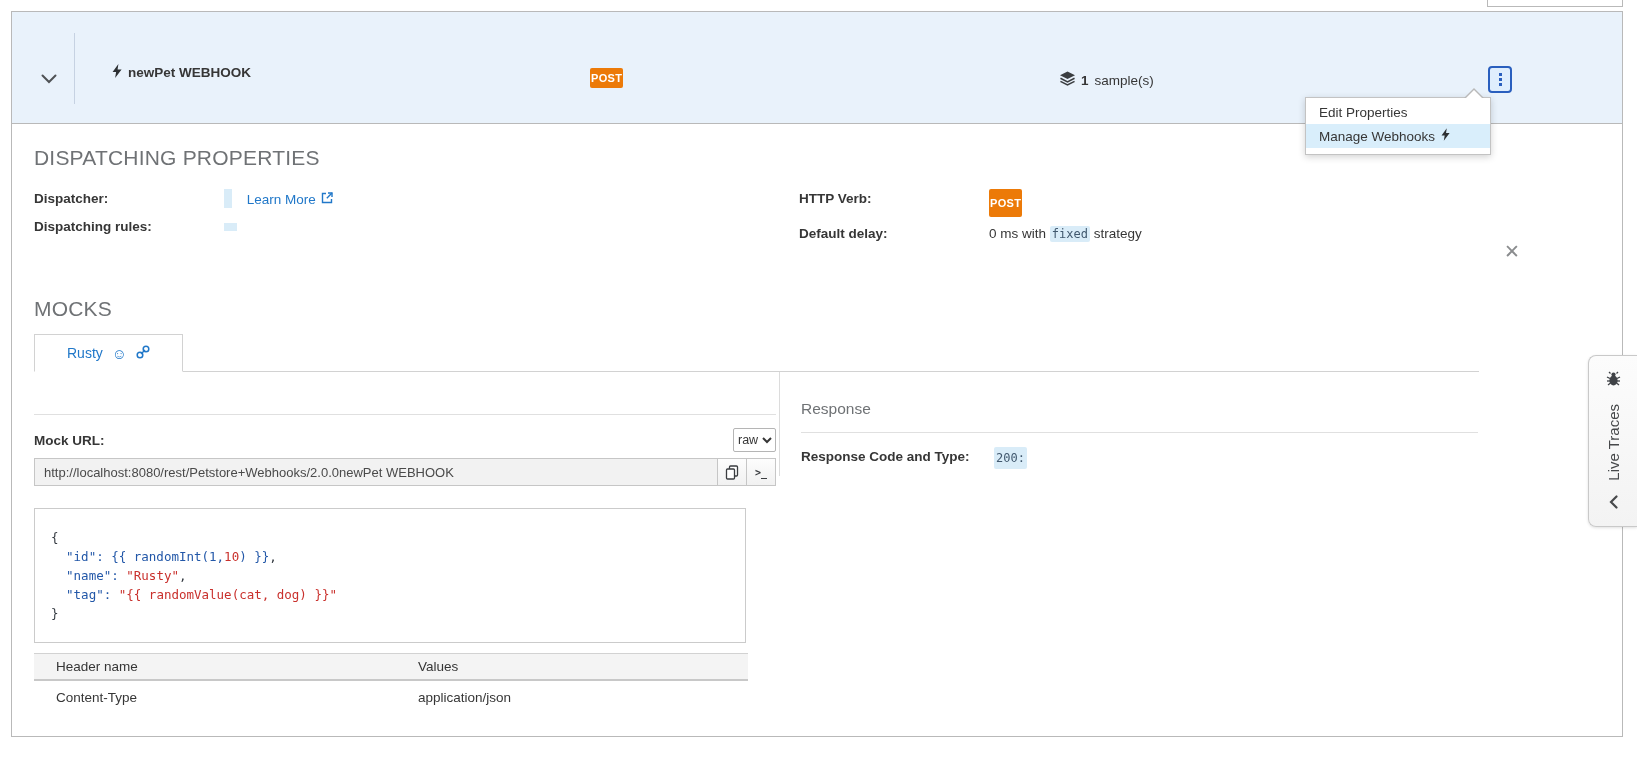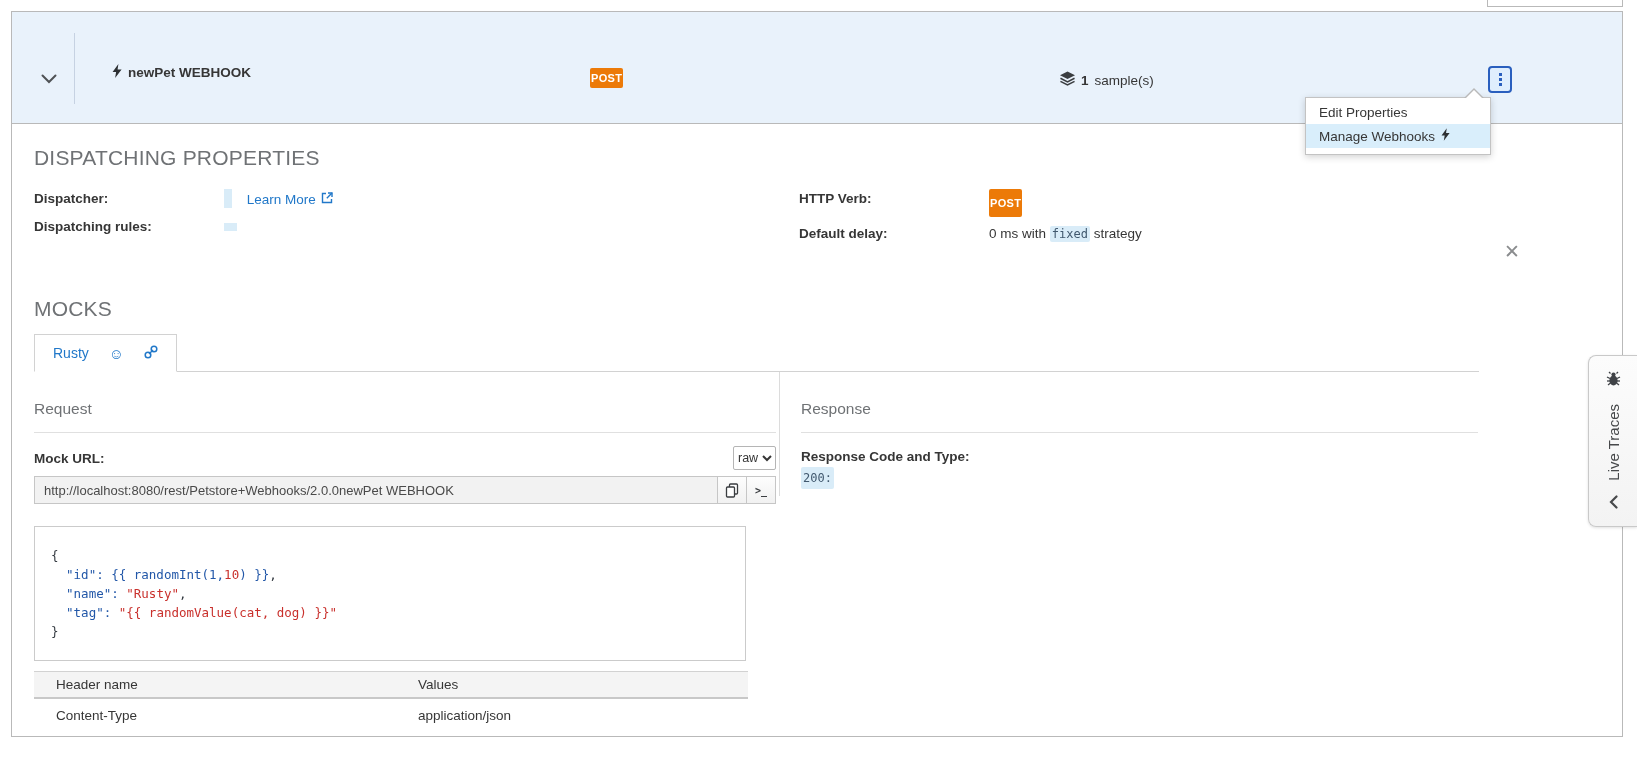--- a/index.html
+++ b/index.html
@@ -34,21 +34,21 @@
   .prop-row{display:flex;align-items:flex-start;margin-bottom:7px;line-height:20px;}
   .prop-label{width:190px;font-weight:bold;flex:none;}
   .mini-badge{background:var(--code-bg);display:inline-block;}
   .mini-badge.tall{width:8px;height:19px;vertical-align:-4px;margin-right:11px;}
   .mini-badge.flat{width:13px;height:8px;margin-top:6px;}
   a.link{color:var(--link);text-decoration:none;display:inline-flex;align-items:flex-end;gap:5px;}
   .code-chip{font-family:"DejaVu Sans Mono",monospace;font-size:12px;background:var(--code-bg);
     color:#41586e;padding:1px 2px;border-radius:2px;}
   .mocks-title{margin-top:46px;}
   .tab-bar{margin-top:13px;border-bottom:1px solid #d2d2d2;width:1445px;height:38px;}
-  .tab{display:inline-flex;align-items:center;gap:20px;height:38px;padding:0 18px;margin-left:0;
+  .tab{display:inline-flex;align-items:center;gap:9px;height:38px;padding:0 32px;margin-left:0;
     background:#fff;border:1px solid #d2d2d2;border-bottom:1px solid #fff;color:var(--link);
     font-size:14px;cursor:pointer;position:relative;top:0;}
   .smiley{font-size:15px;line-height:1;}
   .mocks-grid{display:grid;grid-template-columns:742px 699px;column-gap:3px;align-items:start;width:1445px;}
   .request-pane{padding-top:28px;}
   .response-pane{padding-top:28px;border-left:1px solid #dcdcdc;padding-left:21px;}
   .pane-title{color:#6f7275;font-size:15.5px;}
   .pane-rule{border:0;border-top:1px solid #e0e0e0;margin:14px 0 0 0;}
   .url-row{margin-top:13px;display:flex;align-items:center;justify-content:space-between;}
   .url-row .prop-label{width:auto;}
@@ -60,21 +60,21 @@
     background:linear-gradient(#fdfdfd,#f1f1f1);cursor:pointer;display:flex;align-items:center;justify-content:center;padding:0;}
   .term-glyph{font-family:"DejaVu Sans Mono",monospace;font-size:10px;color:#3a3d40;font-weight:bold;}
   .code-block{margin:22px 0 0 0;width:712px;border:1px solid #cbcbcb;background:#fff;
     padding:19px 16px;font-family:"DejaVu Sans Mono",monospace;font-size:12.5px;line-height:19px;white-space:pre;}
   .tok-plain{color:#333940;} .tok-key{color:#2257a8;} .tok-value{color:#c9302c;}
   .headers-table{margin-top:10px;width:714px;border-collapse:collapse;font-size:13.5px;}
   .headers-table th{background:#f4f4f4;border-top:1px solid #d2d2d2;border-bottom:2px solid #c8c8c8;
     font-weight:normal;text-align:left;padding:5px 10px 5px 22px;}
   .headers-table td{padding:9px 10px 16px 22px;}
   .headers-table .col-name{width:362px;}
-  .resp-row{margin-top:14px;flex-direction:column;}
+  .resp-row{margin-top:14px;}
   .resp-row .prop-label{width:193px;}
   .dropdown{position:absolute;left:1305px;top:97px;width:186px;background:#fff;
     border:1px solid #c3c3c3;box-shadow:0 2px 7px rgba(0,0,0,.18);z-index:30;padding:3px 0 6px 0;}
   .dropdown::before{content:"";position:absolute;top:-10px;left:158px;
     border-left:10px solid transparent;border-right:10px solid transparent;border-bottom:10px solid #b9b9b9;}
   .dropdown::after{content:"";position:absolute;top:-8.5px;left:159px;
     border-left:9px solid transparent;border-right:9px solid transparent;border-bottom:9px solid #fff;}
   .menu-item{padding:4px 13px;cursor:pointer;display:flex;align-items:center;gap:6px;white-space:nowrap;}
   .menu-item.highlighted{background:var(--menu-hl);}
   .live-traces{position:absolute;right:0;top:355px;width:49px;height:172px;
@@ -182,21 +182,20 @@
                 <circle cx="10" cy="4" r="2.8" fill="none" stroke="#2178c9" stroke-width="1.5"></circle>
                 <line x1="5" y1="9" x2="9" y2="5" stroke="#2178c9" stroke-width="1.5"></line>
               </svg>
           </span>
         </div>
       </div>
 
       <div class="mocks-grid">
 
         <div class="request-pane">
-          <div class="pane-title">Request</div>
           <hr class="pane-rule">
           <div class="url-row">
             <span class="prop-label">Mock URL:</span>
             <select class="format-select">
               <option>raw</option>
             </select>
           </div>
           <div class="input-group">
             <input readonly="" value="http://localhost:8080/rest/Petstore+Webhooks/2.0.0newPet WEBHOOK" style="">
             <button>

